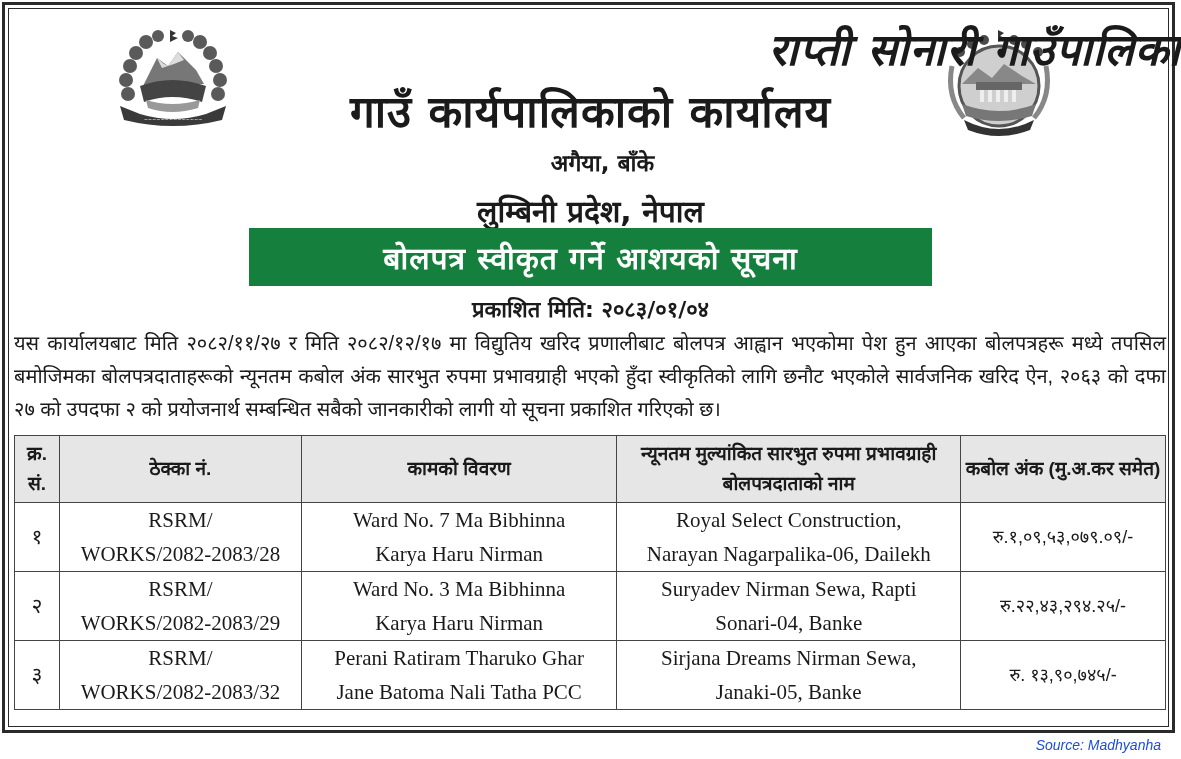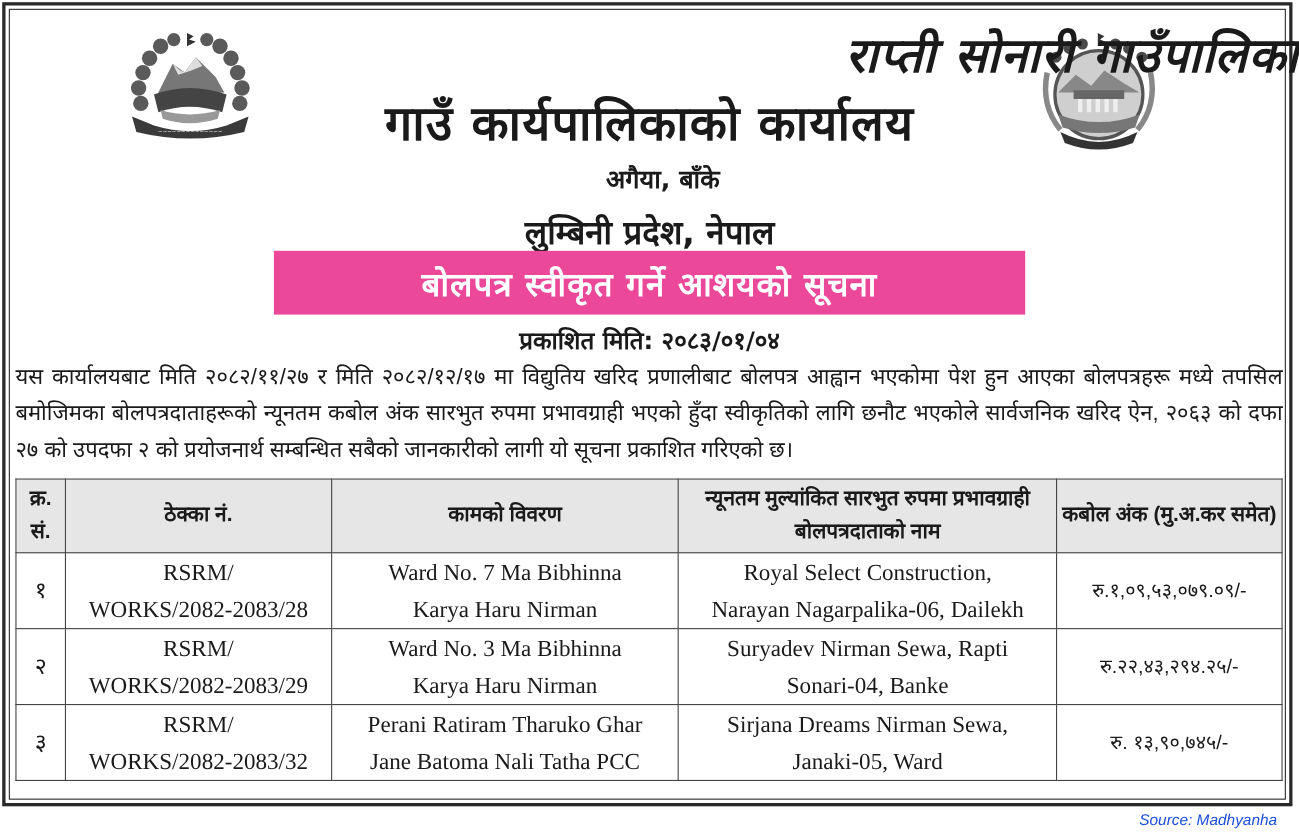--- a/index.html
+++ b/index.html
@@ -6,21 +6,21 @@
   body { width: 1181px; height: 759px; position: relative; overflow: hidden; font-family: "DejaVu Sans", sans-serif; color: #1a1a1a; }
   .frame-outer { position: absolute; left: 2px; top: 2px; width: 1173px; height: 731px; border: 3px solid #2a2a2a; box-sizing: border-box; }
   .frame-inner { position: absolute; left: 8px; top: 8px; width: 1161px; height: 719px; border: 1.5px solid #2a2a2a; box-sizing: border-box; }
   .emblem { position: absolute; }
   .emblem-left { left: 112px; top: 28px; width: 122px; height: 102px; }
   .emblem-right { left: 942px; top: 26px; width: 114px; height: 112px; }
   .title1 { position: absolute; left: 0; width: 1181px; top: 18px; text-align: right; font-size: 44px; font-weight: bold; letter-spacing: 1px; font-style: italic; }
   .title2 { position: absolute; left: 0; width: 1181px; top: 80px; text-align: center; font-size: 44px; font-weight: bold; letter-spacing: 1px; }
   .addr1 { position: absolute; left: 0; width: 1181px; top: 146px; text-align: center; font-size: 23px; font-weight: bold; margin-left: 12px; }
   .addr2 { position: absolute; left: 0; width: 1181px; top: 190px; text-align: center; font-size: 30px; font-weight: bold; }
-  .banner { position: absolute; left: 249px; top: 228px; width: 683px; height: 58px; background: #ec4899; color: #ffffff; display: flex; align-items: center; justify-content: center; font-size: 30px; font-weight: bold; letter-spacing: 1px; }
+  .banner { position: absolute; left: 249px; top: 228px; width: 683px; height: 58px; background: #15803d; color: #ffffff; display: flex; align-items: center; justify-content: center; font-size: 30px; font-weight: bold; letter-spacing: 1px; }
   .pubdate { position: absolute; left: 0; width: 1181px; top: 293px; text-align: center; font-size: 22px; font-weight: bold; }
   .body-text { position: absolute; left: 14px; top: 327px; width: 1152px; font-family: "Liberation Sans", sans-serif; font-size: 20px; line-height: 33px; text-align: justify; }
   table.bids { position: absolute; left: 14px; top: 435px; width: 1152px; border-collapse: collapse; font-family: "Liberation Serif", serif; font-size: 21px; }
   table.bids th, table.bids td { border: 1.5px solid #444; text-align: center; vertical-align: middle; padding: 0 4px; }
   table.bids th { background: #e6e6e6; font-family: "Liberation Sans", sans-serif; font-weight: bold; font-size: 19px; height: 66px; line-height: 30px; }
   table.bids td { height: 66px; line-height: 34px; }
   td.amount { font-family: "Liberation Sans", sans-serif; font-size: 18px; }
   .source { position: absolute; right: 20px; top: 737px; font-family: "Liberation Sans", sans-serif; font-style: italic; font-size: 14px; color: #1d4ed8; }
 </style>
 </head>
@@ -147,20 +147,20 @@
       <td>
           <div>RSRM/</div>
           <div>WORKS/2082-2083/32</div>
         </td>
       <td>
           <div>Perani Ratiram Tharuko Ghar</div>
           <div>Jane Batoma Nali Tatha PCC</div>
         </td>
       <td>
           <div>Sirjana Dreams Nirman Sewa,</div>
-          <div>Janaki-05, Ward</div>
+          <div>Janaki-05, Banke</div>
         </td>
       <td class="amount">रु. १३,९०,७४५/-</td>
     </tr>
   </tbody>
 </table>
 
 <div class="source">Source: Madhyanha</div>
 
 </body></html>

